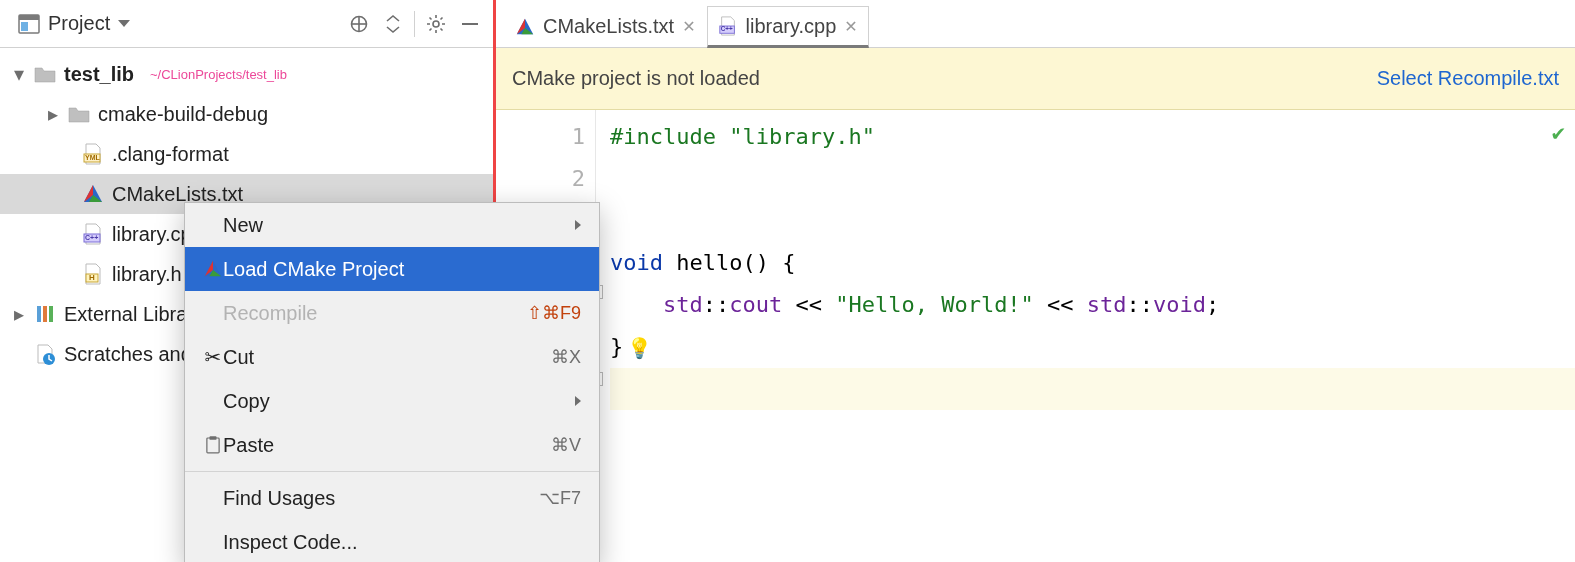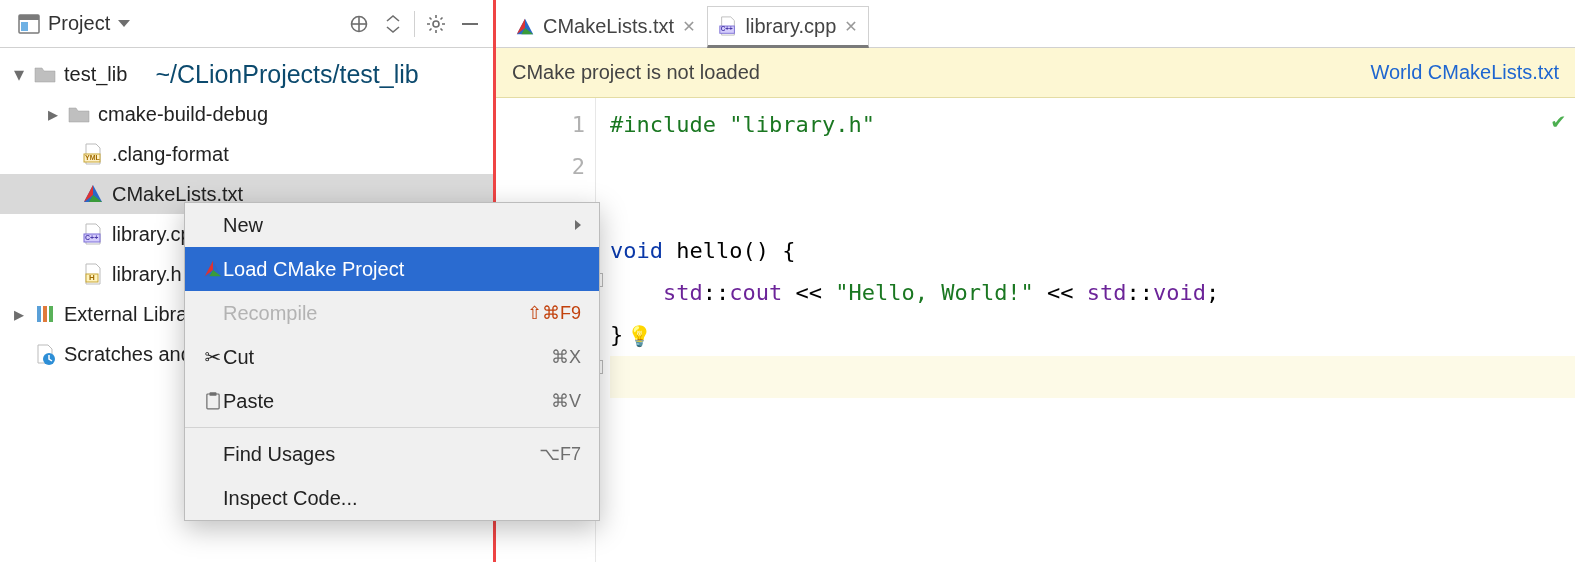--- a/index.html
+++ b/index.html
@@ -72,21 +72,21 @@
   .indent1 { padding-left: 46px; }
   .indent2 { padding-left: 82px; }
   .chevron {
     width: 14px; height: 14px;
     display: flex; align-items: center; justify-content: center;
     color: #6e6e6e;
   }
   .chevron.empty { visibility: hidden; }
   .tree-icon { width: 22px; height: 22px; display: flex; align-items: center; justify-content: center; }
   .tree-label { color: #222; }
-  .tree-path { color: #0c4a6e; margin-left: 20px; font-size: 25px; }
+  .tree-path { color: #ec4899; margin-left: 8px; font-size: 13px; }
 
   
   .ico-folder { fill: #bfbfbf; stroke: #9c9c9c; stroke-width: 0.5; }
   .ico-yml rect { fill: #fff1c8; stroke: #c7a534; stroke-width: 1; }
   .ico-yml text { font: bold 7px sans-serif; fill: #a06b00; }
   .ico-cpp rect { fill: #d5cdfc; stroke: #7b6dd5; stroke-width: 1; }
   .ico-cpp text { font: bold 7px sans-serif; fill: #493aa8; }
   .ico-h rect   { fill: #fff3bd; stroke: #c7a534; stroke-width: 1; }
   .ico-h text   { font: bold 8px sans-serif; fill: #a06b00; }
 
@@ -151,21 +151,21 @@
   .tab.active {
     border-color: #d1d1d1;
     background: #fff;
     border-bottom: 3px solid #7a7a7a;
     margin-bottom: -1px;
   }
   .tab .tab-icon { width: 20px; height: 20px; }
   .tab .close { color: #999; font-size: 16px; }
 
   .banner {
-    height: 50px;
+    height: 62px;
     background: #fdf7d3;
     border-bottom: 1px solid #e4dca4;
     display: flex;
     align-items: center;
     padding: 0 16px;
   }
   .banner .msg { flex: 1; color: #444; }
   .banner .action { color: #1e66d0; cursor: pointer; }
 
   .editor-body { display: flex; flex: 1; font-family: "Menlo","Consolas",monospace; font-size: 22px; }
@@ -255,21 +255,21 @@
     </div>
 
     <div class="tree">
       <div class="tree-row indent0">
         <span class="chevron">▾</span>
         <span class="tree-icon">
             <svg viewBox="0 0 22 22" width="22" height="22">
               <path class="ico-folder" d="M1 5h7l2 3h11v11H1z"></path>
             </svg>
           </span>
-        <span class="tree-label" style="font-weight:400">test_lib</span>
+        <span class="tree-label" style="font-weight:700">test_lib</span>
         <span class="tree-path">~/CLionProjects/test_lib</span>
       </div>
 
       <div class="tree-row indent1">
         <span class="chevron">▸</span>
         <span class="tree-icon">
             <svg viewBox="0 0 22 22" width="22" height="22">
               <path class="ico-folder" d="M1 5h7l2 3h11v11H1z"></path>
             </svg>
           </span>
@@ -363,21 +363,21 @@
               <rect x="2" y="11" width="16" height="8"></rect>
               <text x="3" y="17">C++</text>
             </svg></span>
         <span>library.cpp</span>
         <span class="close">✕</span>
       </div>
     </div>
 
     <div class="banner">
       <span class="msg">CMake project is not loaded</span>
-      <span class="action">World CMakeLists.txt</span>
+      <span class="action">Select Recompile.txt</span>
     </div>
 
     <div class="editor-body">
       <div class="gutter">
         <div class="line-num">1</div>
         <div class="line-num">2</div>
         <div class="fold" style="top:175px">−</div>
         <div class="fold" style="top:262px">−</div>
       </div>
       <div class="code-area">
@@ -414,20 +414,25 @@
     <span class="mi-icon blank"></span>
     <span class="mi-label">Recompile</span>
     <span class="mi-shortcut">⇧⌘F9</span>
   </div>
   <div class="menu-item">
     <span class="mi-icon">✂</span>
     <span class="mi-label">Cut</span>
     <span class="mi-shortcut">⌘X</span>
   </div>
   <div class="menu-item">
+    <span class="mi-icon blank"></span>
+    <span class="mi-label">Copy</span>
+    <span class="mi-arrow"></span>
+  </div>
+  <div class="menu-item">
     <span class="mi-icon">
         <svg viewBox="0 0 16 20" width="14" height="18">
           <rect x="1" y="2" width="14" height="17" rx="1" fill="none" stroke="#6e6e6e" stroke-width="1.4"></rect>
           <rect x="4" y="0" width="8" height="4" rx="1" fill="#6e6e6e"></rect>
         </svg>
       </span>
     <span class="mi-label">Paste</span>
     <span class="mi-shortcut">⌘V</span>
   </div>
   <div class="menu-sep"></div>

